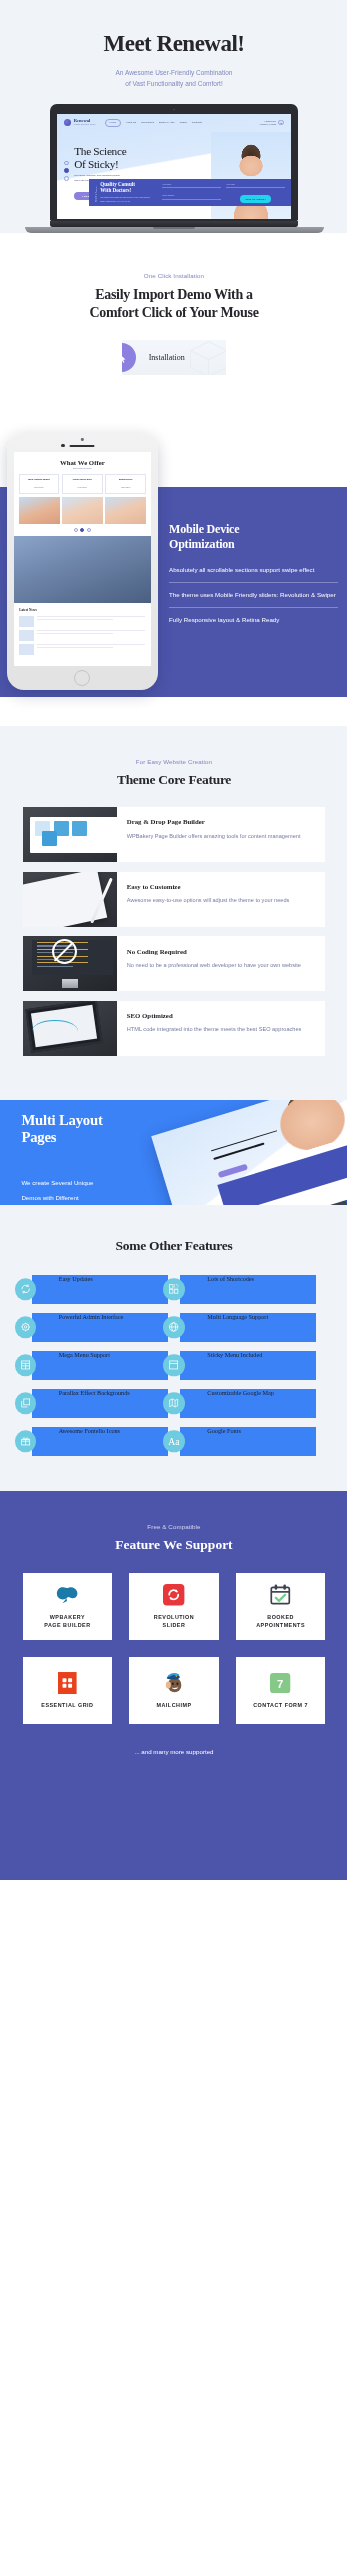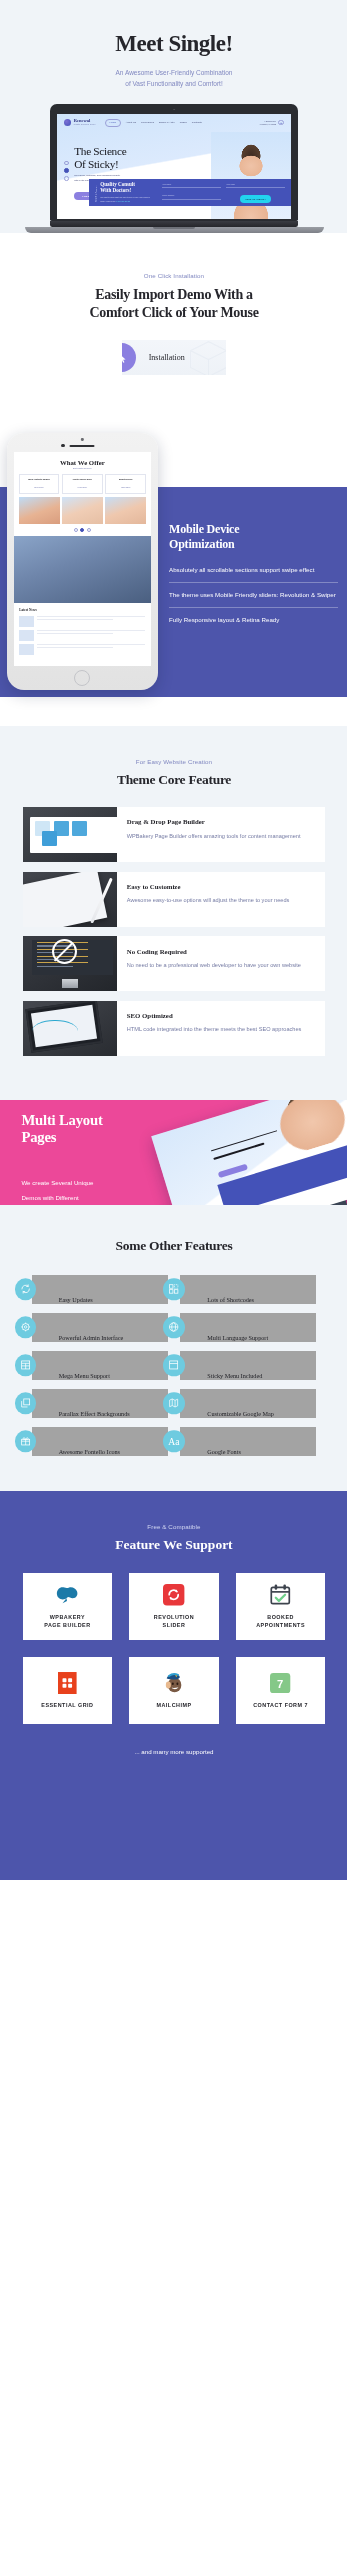--- a/index.html
+++ b/index.html
@@ -272,21 +272,21 @@
     position:absolute; left:9px; top:19px; width:46px; height:11.3px;
     border-top:1.7px solid #28a7cf; border-radius:50%/100% 100% 0 0;
   }
   .core-body { padding:11.3px 10.2px; }
   .core-body h3 {
     font-family:"Liberation Serif",serif; font-weight:700; font-size:6.8px; color:#1e1e24;
   }
   .core-body p { margin-top:6.2px; font-size:5.6px; color:#767ca4; line-height:1.75; }
 
   
-  .sec-multi { background:#ec4899; height:105px; position:relative; overflow:hidden; }
+  .sec-multi { background:#3b82f6; height:105px; position:relative; overflow:hidden; }
   .multi-copy { position:absolute; left:21.4px; top:12.4px; color:#fff; }
   .multi-copy h2 {
     font-family:"Liberation Serif",serif; font-weight:700; font-size:14.7px;
     line-height:1.16; letter-spacing:-0.2px;
   }
   .multi-copy .lines { margin-top:29px; font-size:6.2px; line-height:2.45; }
   .mock { position:absolute; box-shadow:0 5.6px 16px rgba(15,20,60,.3); }
   .mock-a {
     left:164px; top:4.5px; width:203px; height:118px;
     transform:rotate(-17deg);
@@ -314,21 +314,21 @@
   .mock-b .h { position:absolute; left:22%; top:44%; width:30%; height:1.7px; background:#fff; border-radius:1.1px; }
 
   
   .sec-other { background:#f0f4f8; padding:33px 9px 35px; }
   .sec-other h2 { font-size:13.5px; }
   .feat-grid {
     margin-top:21.4px; padding:0 22.6px;
     display:grid; grid-template-columns:1fr 1fr; gap:9px 12.4px;
   }
   .feat {
-    background:#a3a3a3; height:29px; display:flex; align-items:flex-end;
+    background:#3b82f6; height:29px; display:flex; align-items:flex-start;
     padding-left:20.3px; position:relative;
   }
   .feat .badge {
     position:absolute; left:-17px; top:50%; transform:translateY(-50%);
     width:21.4px; height:21.4px; border-radius:50%; background:#6ecbe0;
     display:flex; align-items:center; justify-content:center; color:#fff;
   }
   .feat .lbl {
     font-family:"Liberation Serif",serif; font-size:6.2px; color:#1e1e24;
     line-height:1.3; padding-left:6.8px;
@@ -355,21 +355,21 @@
     text-align:center; line-height:1.45;
   }
   .plug-more { margin-top:24px; text-align:center; color:#fff; font-size:6.2px; }
 </style>
 </head>
 <body>
 
 <div class="page">
 
   <section class="hero">
-    <h1>Meet Single!</h1>
+    <h1>Meet Renewal!</h1>
     <div class="sub">
       <div>An Awesome User-Friendly Combination</div>
       <div>of Vast Functionality and Comfort!</div>
     </div>
 
     <div class="laptop-wrap">
       <div class="laptop">
         <div class="laptop-lid">
           <div class="laptop-cam"></div>
           <div class="screen">

